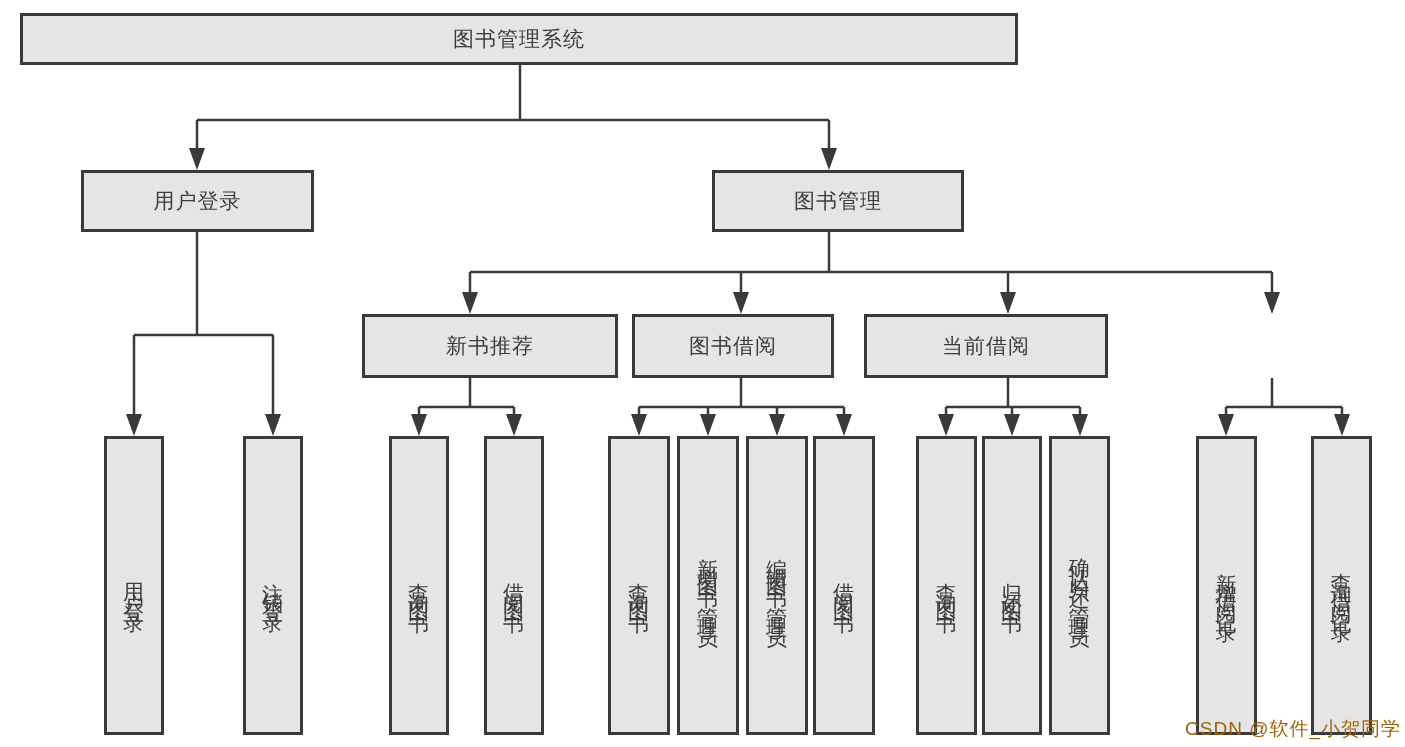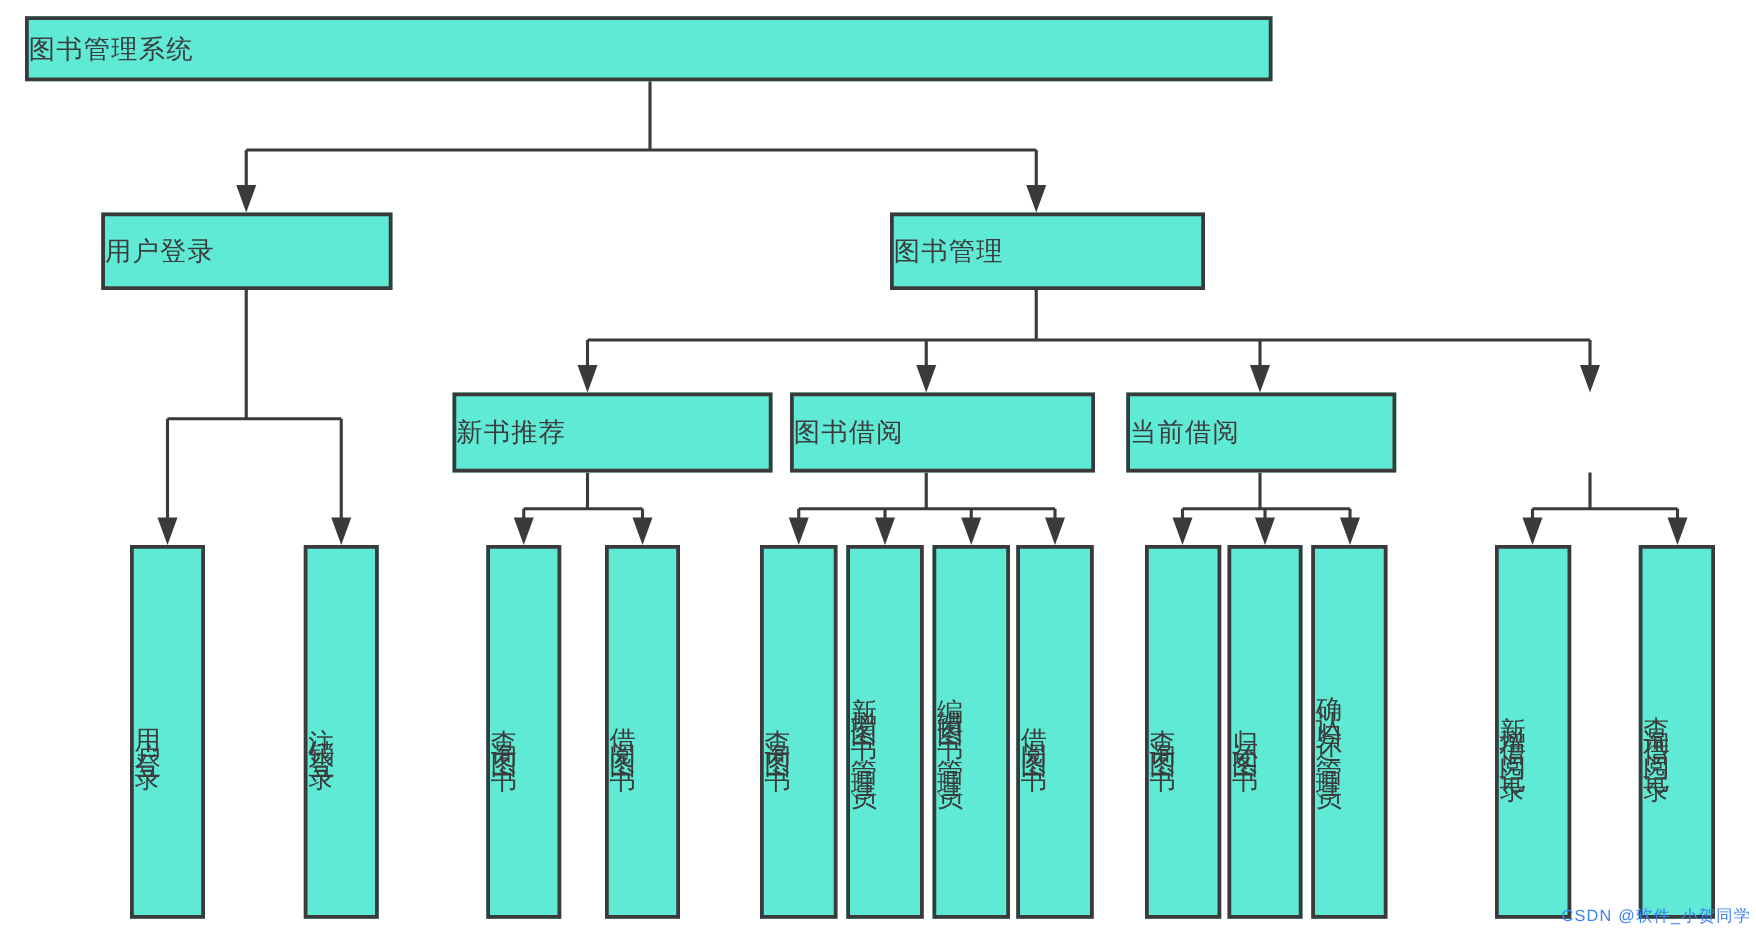--- a/index.html
+++ b/index.html
@@ -7,41 +7,42 @@
     position:relative;
     width:1405px;height:747px;
     background:#ffffff;
     font-family:"Liberation Sans","DejaVu Sans",sans-serif;
     overflow:hidden;
   }
   .wires{position:absolute;left:0;top:0;}
   .box{
     position:absolute;
     box-sizing:border-box;
-    background:#5eead4;
+    background:#e5e5e5;
     border:3px solid #3a3a3a;
     display:flex;
     align-items:center;
+    justify-content:center;
     color:#3c3c3c;
     font-size:21px;
     letter-spacing:1px;
   }
   .leaf{top:436px;height:299px;}
   .vtext{
     writing-mode:vertical-rl;
     text-orientation:mixed;
     letter-spacing:10px;
     line-height:1;
     white-space:nowrap;
   }
   .watermark{
     position:absolute;
     right:4px;bottom:5px;
-    font-size:13px;
-    color:#3b82f6;
+    font-size:19px;
+    color:#a16207;
     letter-spacing:1px;
   }
 </style>
 </head>
 <body>
 
 <div class="canvas">
 
   <svg class="wires" width="1405" height="747" viewBox="0 0 1405 747">
     <g stroke="#3a3a3a" stroke-width="2.5" fill="none">
@@ -116,24 +117,24 @@
   <div class="box" style="left:81px;top:170px;width:233px;height:62px">
     <span>用户登录</span>
   </div>
   <div class="box" style="left:712px;top:170px;width:252px;height:62px">
     <span>图书管理</span>
   </div>
 
   <div class="box" style="left:362px;top:314px;width:256px;height:64px">
     <span>新书推荐</span>
   </div>
-  <div class="box" style="left:632px;top:314px;width:244px;height:64px">
+  <div class="box" style="left:632px;top:314px;width:202px;height:64px">
     <span>图书借阅</span>
   </div>
-  <div class="box" style="left:901px;top:314px;width:216px;height:64px">
+  <div class="box" style="left:864px;top:314px;width:244px;height:64px">
     <span>当前借阅</span>
   </div>
 
   <div class="box leaf" style="left:104px;width:60px">
     <span class="vtext">用户登录</span>
   </div>
   <div class="box leaf" style="left:243px;width:60px">
     <span class="vtext">注销登录</span>
   </div>
 

